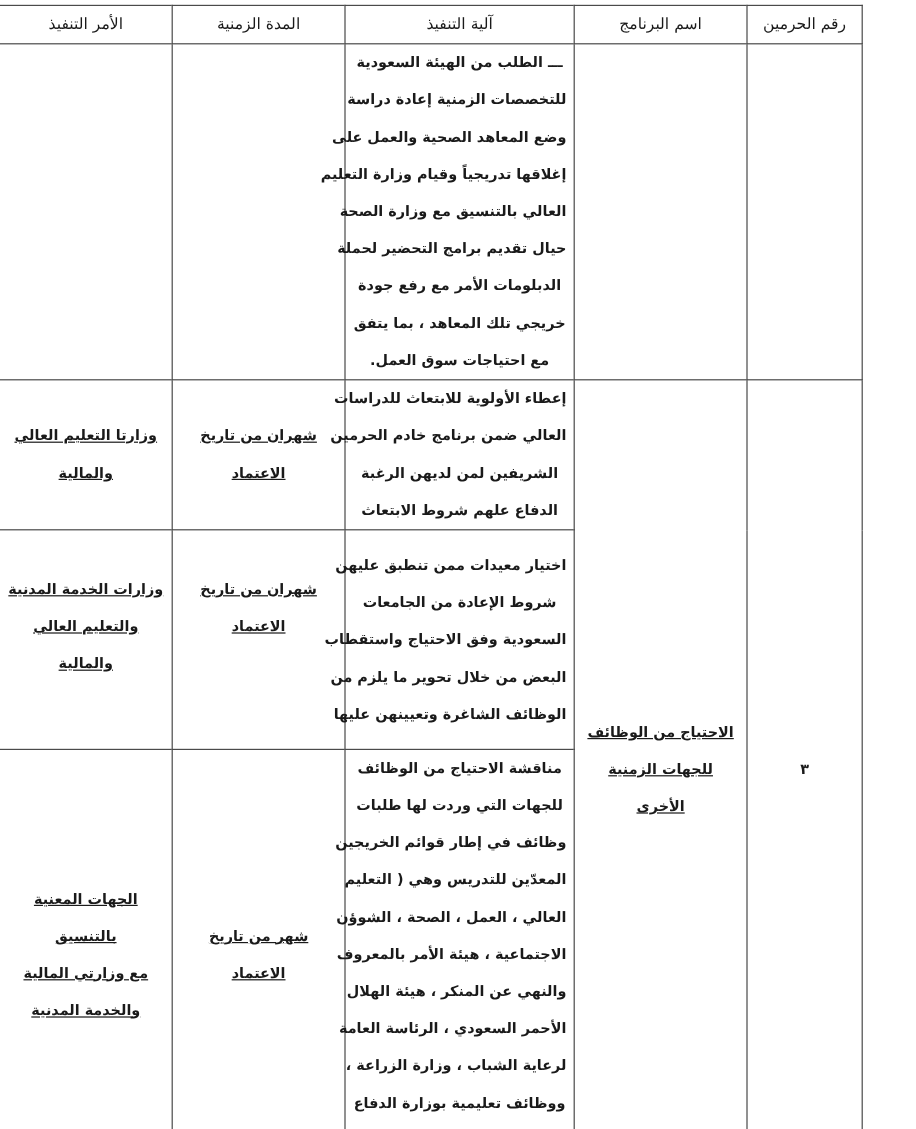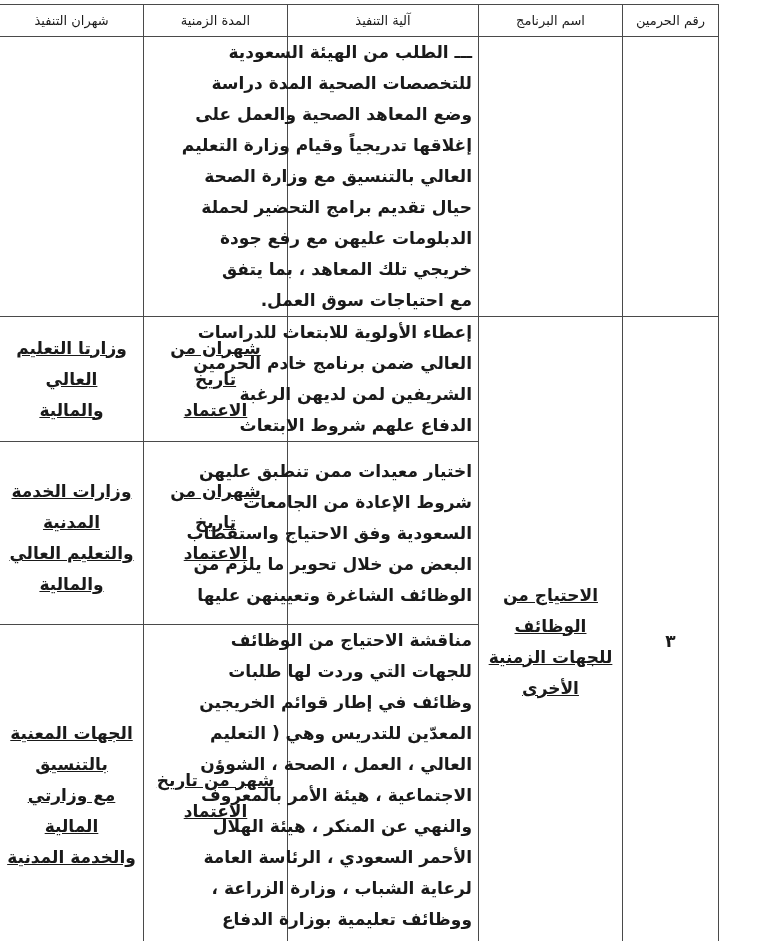--- a/index.html
+++ b/index.html
@@ -30,21 +30,21 @@
     width: 719px;
     border-collapse: collapse;
     table-layout: fixed;
     direction: rtl;
   }
   table.plan th, table.plan td {
     border: 1.5px solid #4a4a4a;
     text-align: center;
     vertical-align: middle;
     padding: 0 6px;
-    font-size: 17px;
+    font-size: 12px;
     font-weight: bold;
     line-height: 31px;
   }
   table.plan th {
     font-weight: normal;
     font-size: 13px;
     height: 31px;
     line-height: 16px;
   }
   col.c-num { width: 96px; }
@@ -81,36 +81,36 @@
       <col class="c-mech">
       <col class="c-dur">
       <col class="c-ent">
     </colgroup>
     <thead>
       <tr>
         <th>رقم الحرمين</th>
         <th>اسم البرنامج</th>
         <th>آلية التنفيذ</th>
         <th>المدة الزمنية</th>
-        <th>شهران التنفيذ</th>
+        <th>الأمر التنفيذ</th>
       </tr>
     </thead>
     <tbody>
 
       <tr class="r1">
         <td class="pnum"></td>
         <td class="pname"></td>
         <td class="mech">
           <span class="line">ـــ الطلب من الهيئة السعودية</span>
-          <span class="line">للتخصصات الصحية المدة دراسة</span>
+          <span class="line">للتخصصات الزمنية إعادة دراسة</span>
           <span class="line">وضع المعاهد الصحية والعمل على</span>
           <span class="line">إغلاقها تدريجياً وقيام وزارة التعليم</span>
           <span class="line">العالي بالتنسيق مع وزارة الصحة</span>
           <span class="line">حيال تقديم برامج التحضير  لحملة</span>
-          <span class="line">الدبلومات عليهن مع رفع جودة</span>
+          <span class="line">الدبلومات الأمر مع رفع جودة</span>
           <span class="line">خريجي تلك  المعاهد ، بما يتفق</span>
           <span class="line">مع احتياجات سوق  العمل.</span>
         </td>
         <td class="dur"></td>
         <td class="ent"></td>
       </tr>
 
       <tr class="r2">
         <td class="pnum" rowspan="3">٣</td>
         <td class="pname" rowspan="3">

